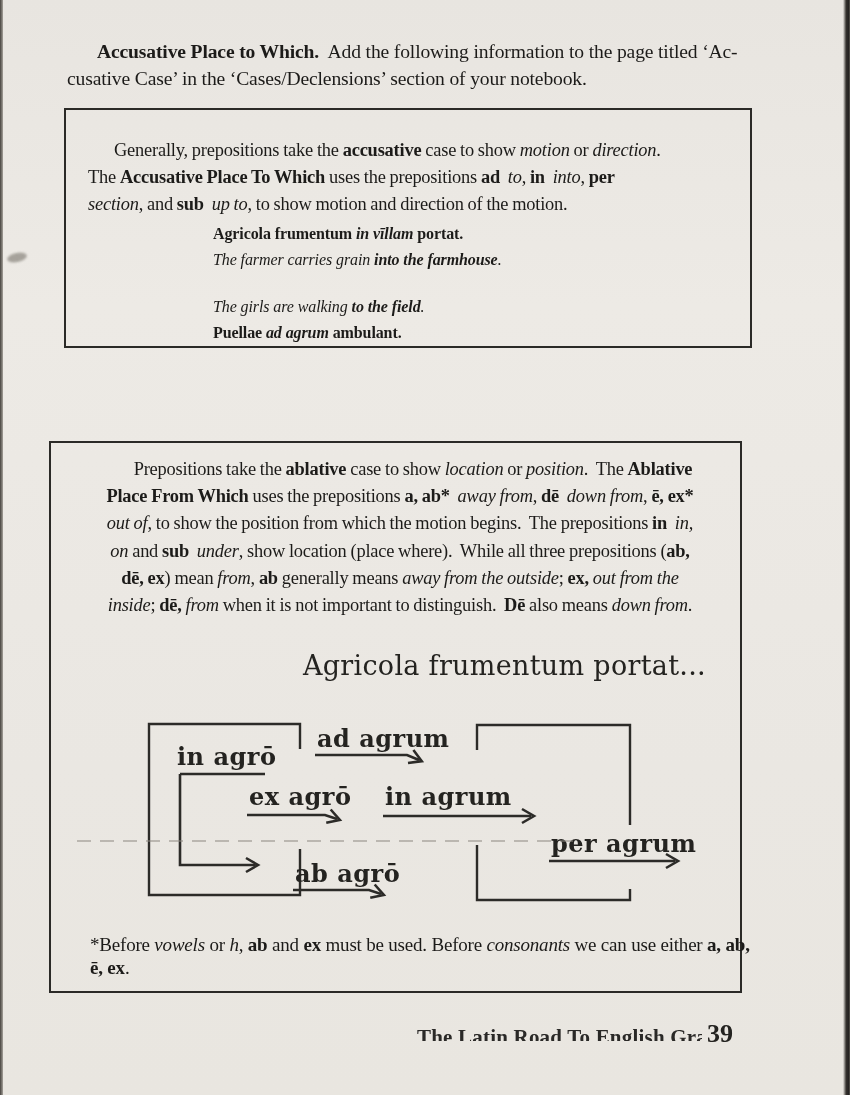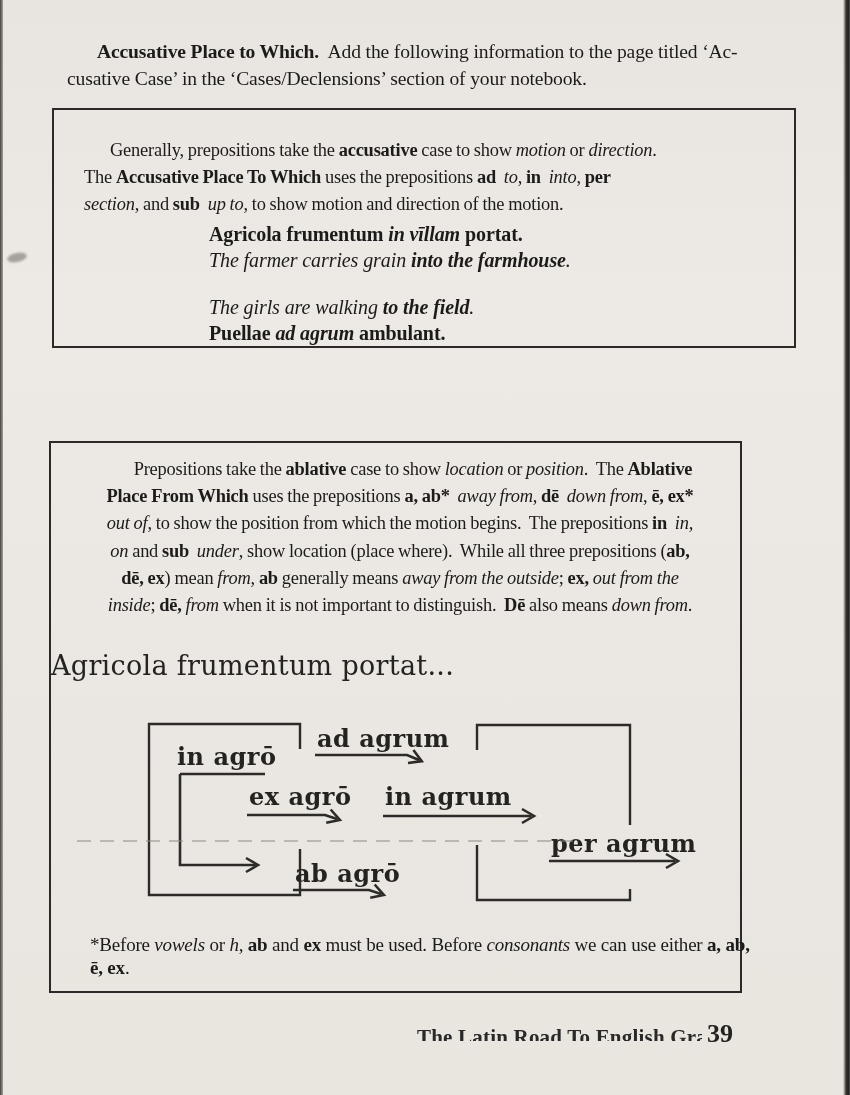--- a/index.html
+++ b/index.html
@@ -13,32 +13,32 @@
   .s-b{font-weight:bold;}
   .s-i{font-style:italic;}
   .s-bi{font-weight:bold;font-style:italic;}
 
   .intro{position:absolute;left:48px;width:762px;font-size:19.6px;line-height:27px;
          letter-spacing:-0.15px;}
   #intro-acc{top:38px;text-indent:30px;}
   #intro-abl{top:368px;text-indent:27px;}
 
   .rule-box{position:absolute;box-sizing:border-box;border:2px solid var(--border,#2b2a27);}
-  #box-acc{left:52px;top:108px;width:744px;height:240px;padding-left:8px;}
+  #box-acc{left:64px;top:108px;width:688px;height:240px;}
   #box-abl{left:49px;top:441px;width:693px;height:552px;border-width:2.5px;}
 
   .box-para{font-size:18.4px;line-height:27.2px;letter-spacing:-0.2px;word-spacing:-0.5px;}
   #box-acc .box-para{margin:27px 14px 0 22px;text-indent:26px;}
   #box-abl .box-para{margin:13px 14px 0 23px;text-indent:26px;text-align:center;}
 
-  .example{margin-left:128px;font-size:20px;line-height:26.5px;letter-spacing:-0.1px;}
+  .example{margin-left:128px;font-size:16px;line-height:26.5px;letter-spacing:-0.1px;}
   .example.first{margin-top:2px;}
   .example.second{margin-top:20px;}
 
-  .diagram-title{margin-top:31px;text-align:left;padding-right:22px;
+  .diagram-title{margin-top:31px;text-align:right;padding-right:34px;
     font-family:"DejaVu Serif",serif;font-size:27px;color:#242320;letter-spacing:0.3px;}
 
   svg.place-diagram{position:absolute;left:84px;top:262px;width:582px;height:218px;}
   .dg-line{stroke:#2c2b28;stroke-width:2.4;fill:none;}
   .dg-arrow{stroke:#2c2b28;stroke-width:2.6;fill:none;}
   .dg-text{font-family:"DejaVu Serif",serif;font-size:24px;font-weight:600;
            fill:#242320;letter-spacing:0.5px;}
 
   .fold-line{position:absolute;left:26px;top:397px;width:496px;height:2px;
     background:repeating-linear-gradient(90deg,rgba(140,135,128,.5) 0 14px,rgba(140,135,128,0) 14px 23px);}

